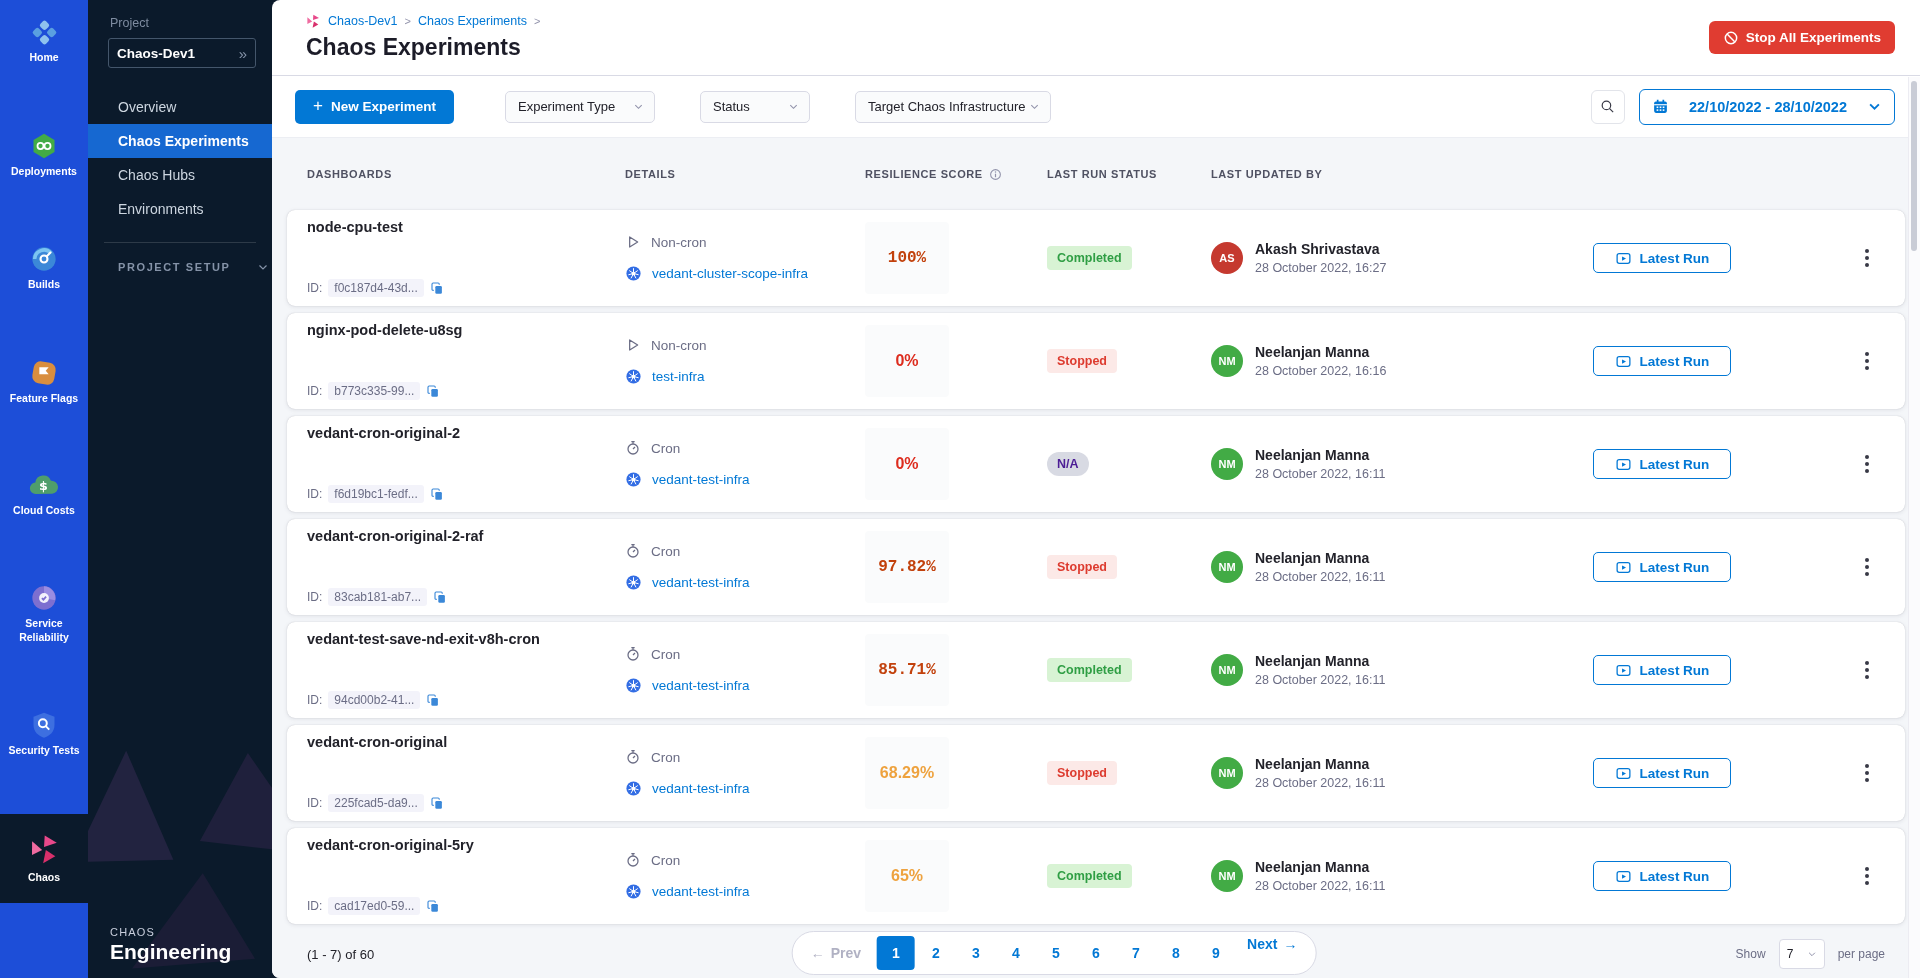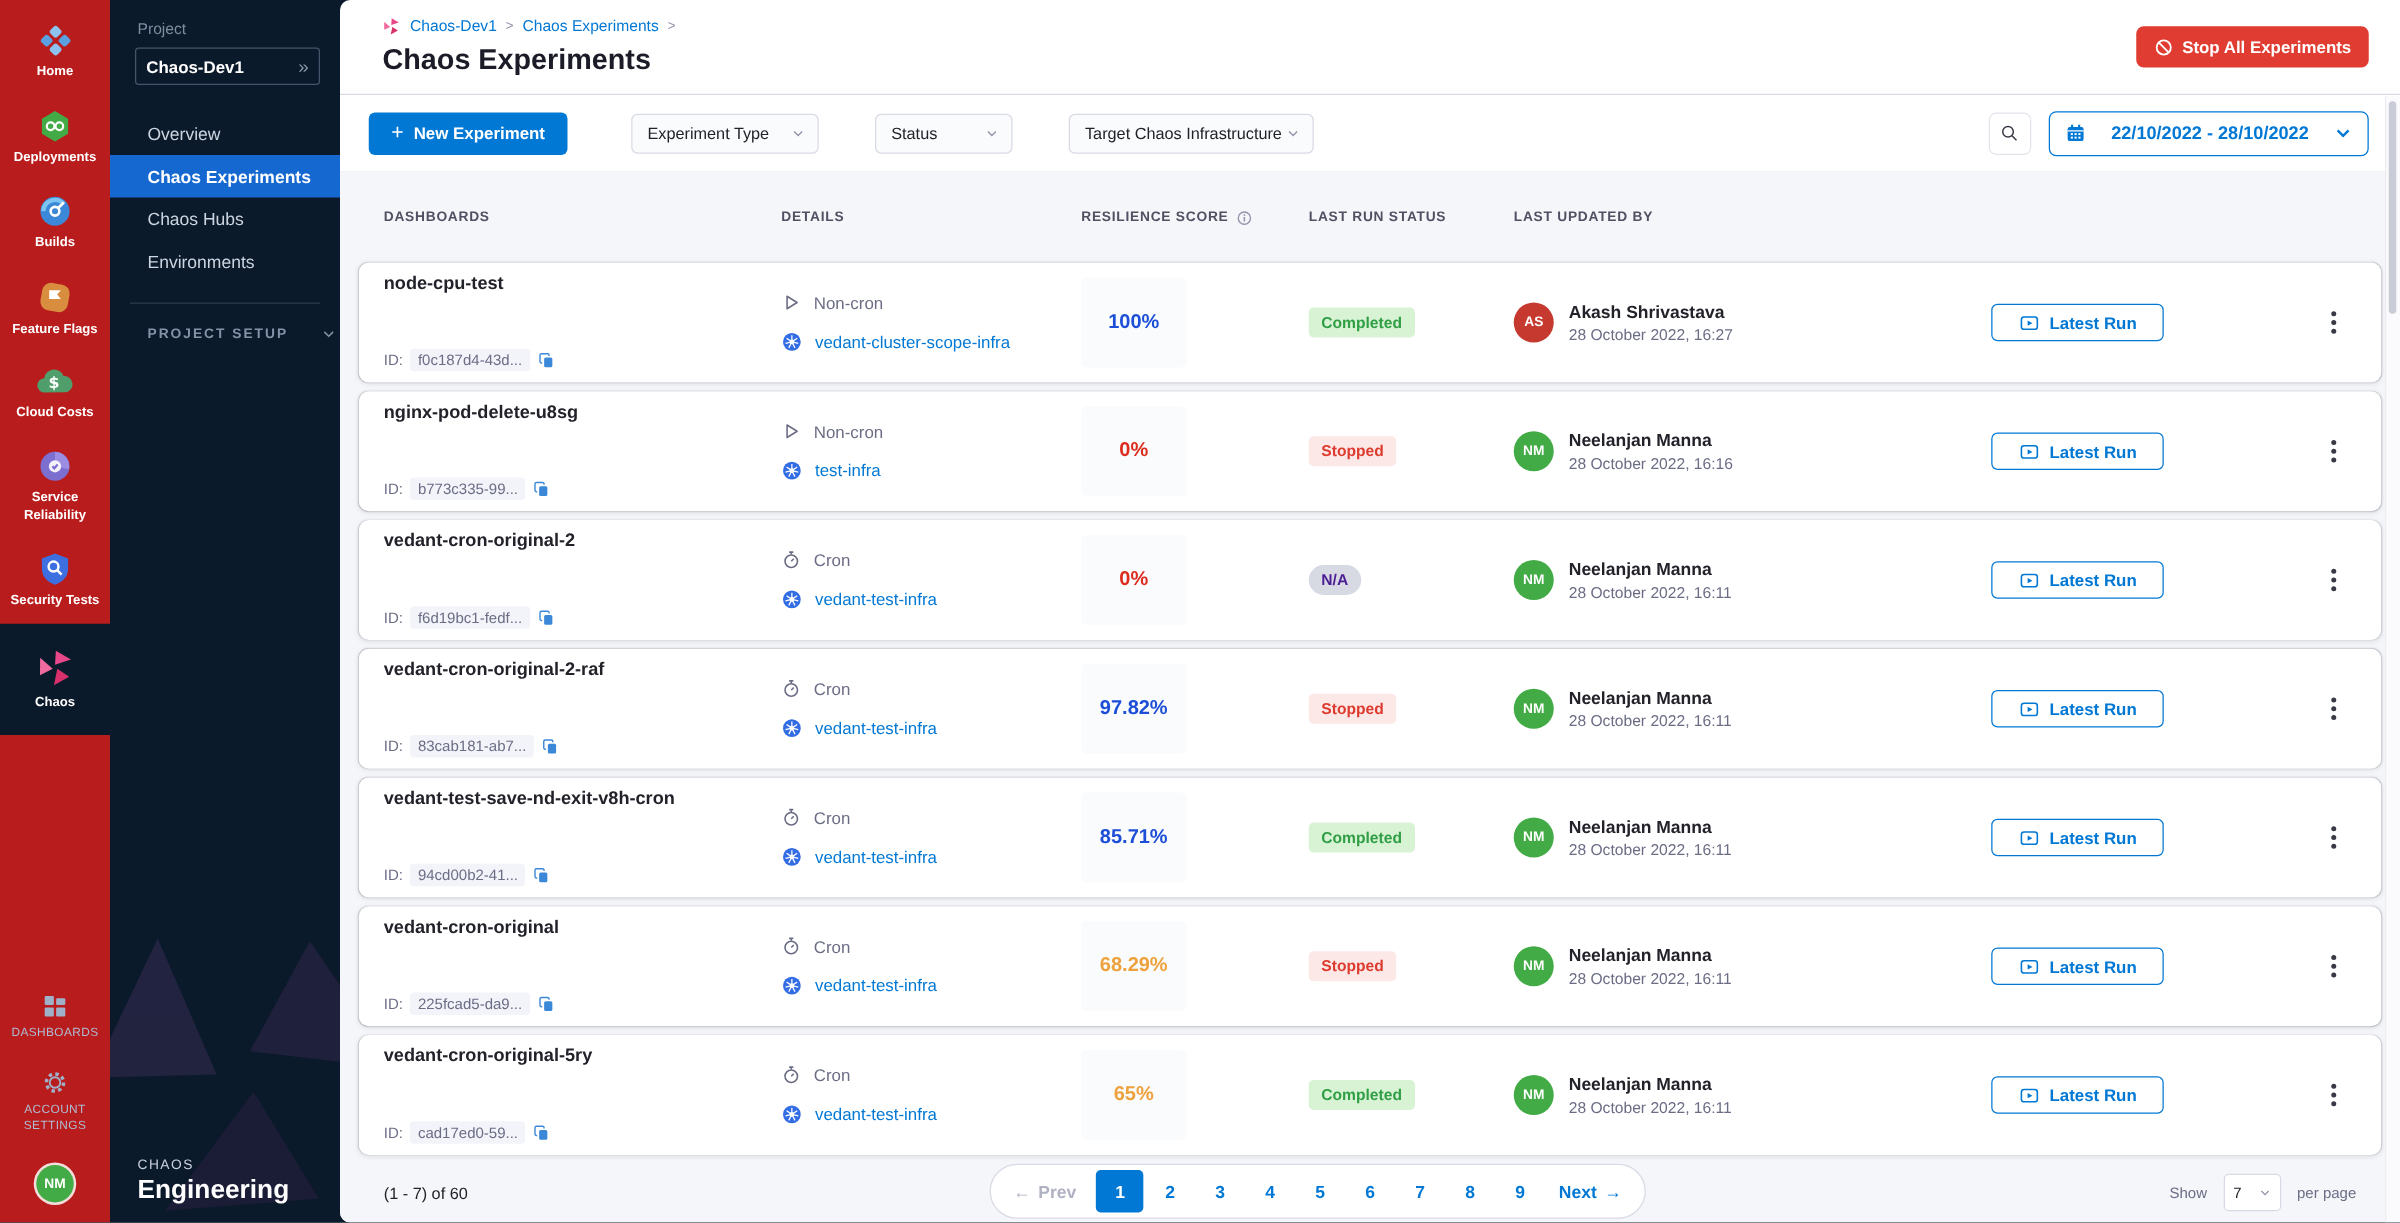--- a/index.html
+++ b/index.html
@@ -1,22 +1,22 @@
 <!DOCTYPE html>
 <html><head>
 <meta charset="utf-8">
 <style>
   * { margin:0; padding:0; box-sizing:border-box; }
   html,body { width:1920px; height:978px; overflow:hidden;
     font-family:"Liberation Sans","DejaVu Sans",sans-serif; background:#0b1a2b; }
   .app { display:flex; width:1920px; height:978px; }
 
   
-  .modnav { width:88px; background:#b91c1c; display:flex; flex-direction:column; align-items:center;
-    padding-top:8px; flex-shrink:0; z-index:3; }
+  .modnav { width:88px; background:#1d4ed8; display:flex; flex-direction:column; align-items:center;
+    padding-top:8px; flex-shrink:0; z-index:3;gap:45px; }
   .mod-item { width:88px; display:flex; flex-direction:column; align-items:center; gap:5px;
     padding:11px 2px; cursor:pointer; }
   .mod-item .lbl { font-size:10.5px; font-weight:700; color:#fff; text-align:center; line-height:1.3; }
   .mod-item.selected { background:#0b1a2b; padding:18px 2px; }
   .mod-spacer { flex:1; }
   .mod-item.dim .lbl { color:#aebdd4; font-weight:400; font-size:9.5px; letter-spacing:.3px; }
   .avatar-nm { width:30px; height:30px; border-radius:50%; background:#42ab45; color:#fff;
     font-size:11px; font-weight:700; display:flex; align-items:center; justify-content:center;
     margin:14px 0 16px; box-shadow:0 0 0 2px rgba(255,255,255,.85); cursor:pointer; }
 
@@ -78,21 +78,21 @@
   .cell { padding-left:20px; }
   .exp-name { font-size:14.5px; font-weight:600; color:#22222a; margin-bottom:13px; cursor:pointer; }
   .id-row { display:flex; align-items:center; gap:6px;margin-top:44px; }
   .id-label { font-size:12px; color:#6b6d85; }
   .id-chip { background:#f3f3fa; border-radius:3px; padding:2px 6px; font-size:12px; color:#6b6d85; }
   .detail-line { display:flex; align-items:center; gap:10px; font-size:13.5px; color:#6b6d85; }
   .detail-line + .detail-line { margin-top:15px; }
   .infra-link { color:#0278d5; cursor:pointer; }
   .score-box { width:84px; height:72px; background:#fafbfc; border-radius:4px; display:flex;
     align-items:center; justify-content:center; font-size:16px; font-weight:700; }
-  .score-green { color:#1d4ed8; } .score-red { color:#dd2c1e; } .score-amber { color:#eea23e; }
+  .score-green { color:#c2410c;font-family:Liberation Mono, monospace; } .score-red { color:#dd2c1e; } .score-amber { color:#eea23e; }
   .badge { display:inline-block; padding:5px 10px; border-radius:4px; font-size:12.5px; font-weight:700; }
   .status-green { background:#d8f3d4; color:#2f9e44; }
   .status-red { background:#fce9e7; color:#dd3b2f; }
   .status-gray { background:#d8dae3; color:#4c1d95;border-radius:12px; }
   .user-cell { display:flex; align-items:center; gap:12px; }
   .avatar { width:32px; height:32px; border-radius:50%; color:#fff; font-size:11px; font-weight:700;
     display:flex; align-items:center; justify-content:center; flex-shrink:0; }
   .user-name { font-size:14px; font-weight:600; color:#22222a; margin-bottom:4px; }
   .user-date { font-size:12.5px; color:#6b6d85; }
   .run-btn { height:30px; width:138px; border:1.5px solid #0278d5; background:#fff; border-radius:5px;
@@ -103,21 +103,21 @@
   .kebab i { width:4px; height:4px; border-radius:50%; background:#383946; }
 
   .pagerow { display:flex; align-items:center; margin-top:4px; padding:0 20px; position:relative; height:46px; }
   .pg-summary { font-size:13px; color:#22222a; }
   .pager { position:absolute; left:50%; transform:translateX(-58%); top:0; background:#fff;
     border:1px solid #d9dae5; border-radius:22px; display:flex; align-items:center; padding:4px 12px; gap:2px; }
   .pg-btn { min-width:38px; height:34px; display:flex; align-items:center; justify-content:center;
     font-size:14px; font-weight:600; color:#0278d5; cursor:pointer; border-radius:4px; padding:0 6px; }
   .pg-btn.active { background:#0278d5; color:#fff; }
   .pg-prev { color:#b0b1c3; display:flex; align-items:center; gap:6px; margin-right:8px; }
-  .pg-next { display:flex; align-items:center; gap:6px; margin-left:4px; }
+  .pg-next { display:flex; align-items:flex-start; gap:6px; margin-left:4px; }
   .show-group { margin-left:auto; display:flex; align-items:center; gap:13px; font-size:12px; color:#6b6d85;text-align:center; }
   .pp-select { width:46px; height:30px; border:1px solid #d9dae5; border-radius:4px; background:#fff;
     display:flex; align-items:center; justify-content:space-between; padding:0 7px; color:#22222a;
     cursor:pointer; }
 
   .scroll-gutter { position:absolute; top:77px; right:0; width:12px; height:901px; background:#fbfbfd;
     border-left:1px solid #ececf2; }
   .scroll-thumb { position:absolute; top:4px; right:3px; width:6px; height:170px; background:#c9ccd6;
     border-radius:3px; }
   svg { display:block; }

